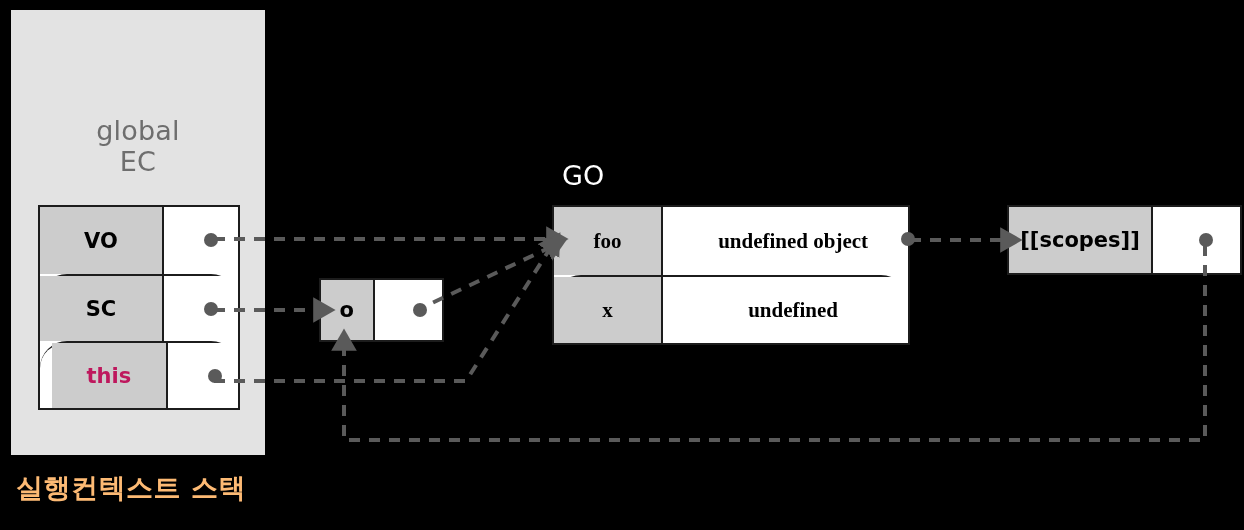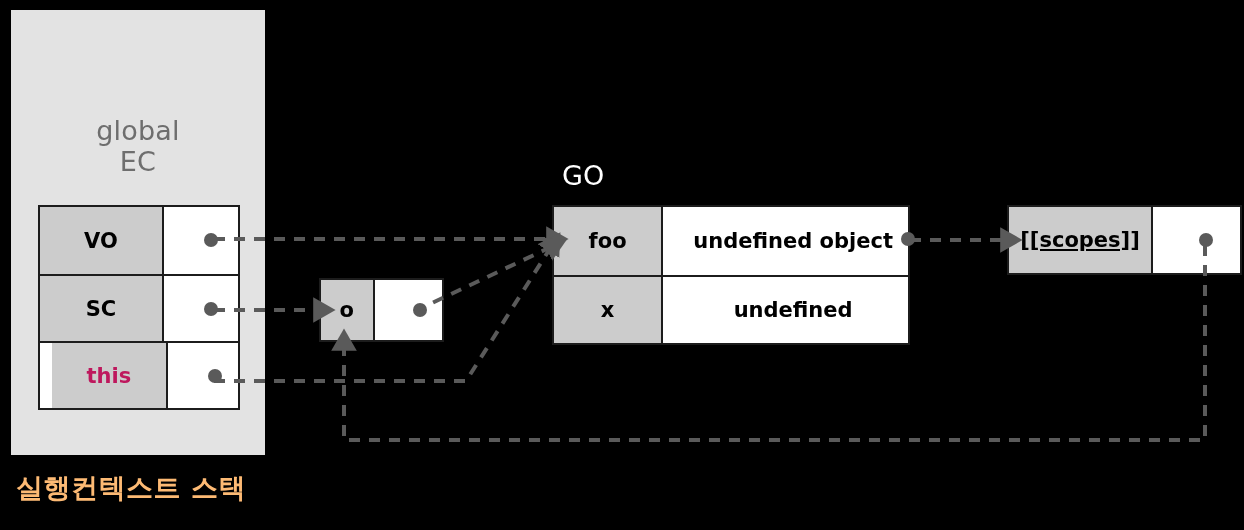--- a/index.html
+++ b/index.html
@@ -43,21 +43,21 @@
     position: absolute;
     border: 2px solid #1c1c1c;
     box-sizing: border-box;
     background: #ffffff;
   }
   .row {
     display: flex;
     box-sizing: border-box;
     gap: 15px;
   }
-  .row + .row { border-top: 2px solid #1c1c1c; }
+  .row + .row { border-top: 2px solid #1c1c1c; border-radius: 27px; }
   .cell {
     box-sizing: border-box;
     display: flex;
     align-items: center;
     justify-content: center;
     font-weight: bold;
     color: #000000;
   }
   .cell.key {
     background: #CCCCCC;
@@ -87,26 +87,26 @@
   
   #go-title {
     position: absolute;
     left: 562px;
     top: 160px;
     color: #ffffff;
     font-size: 27px;
     line-height: 31px;
   }
   #go-table { left: 552px; top: 205px; width: 358px; height: 140px; }
-  #go-table .row { height: 68px; }
+  #go-table .row { height: 68px; font-family: Liberation Serif, serif; }
   #go-table .cell.key { width: 114px; font-size: 21px; }
   #go-table .cell.val { width: 240px; font-size: 21px; }
 
   
-  #scopes-table { left: 1007px; top: 205px; width: 235px; height: 70px; text-decoration: underline; }
+  #scopes-table { left: 1007px; top: 205px; width: 235px; height: 70px; }
   #scopes-table .row { height: 66px; }
   #scopes-table .cell.key { width: 154px; font-size: 21px; }
   #scopes-table .cell.val { width: 77px; }
 
   
   .dot {
     position: absolute;
     width: 14px;
     height: 14px;
     border-radius: 50%;

